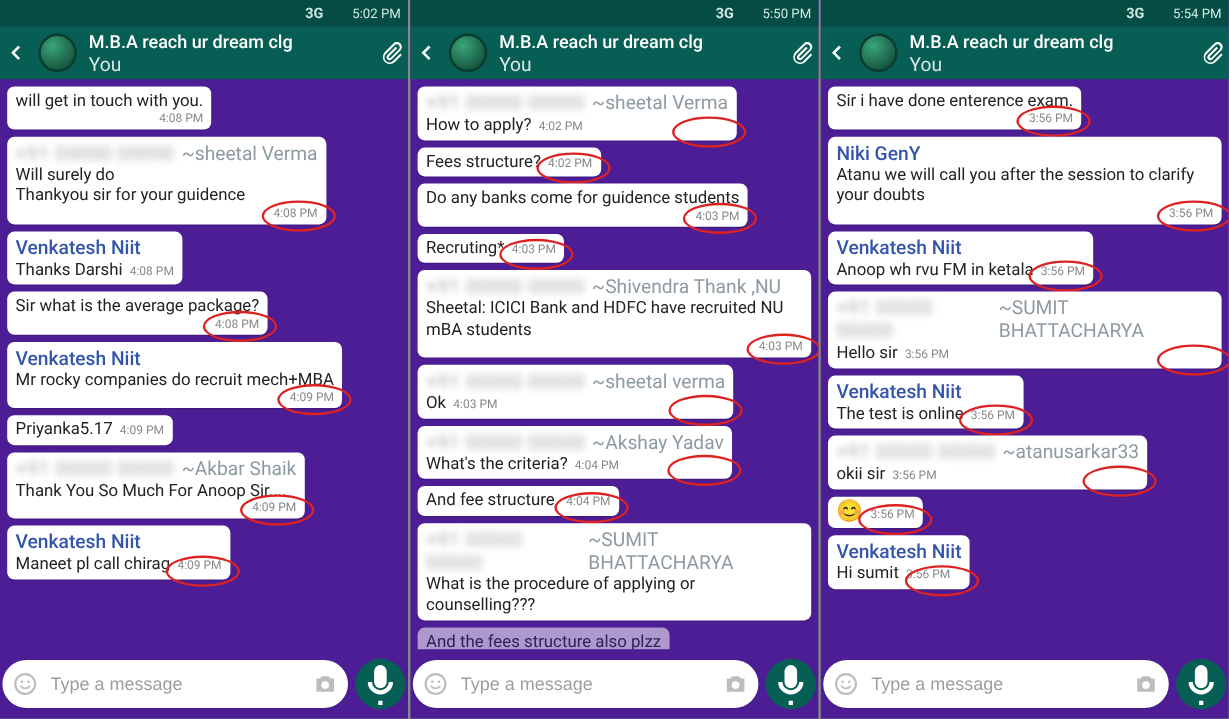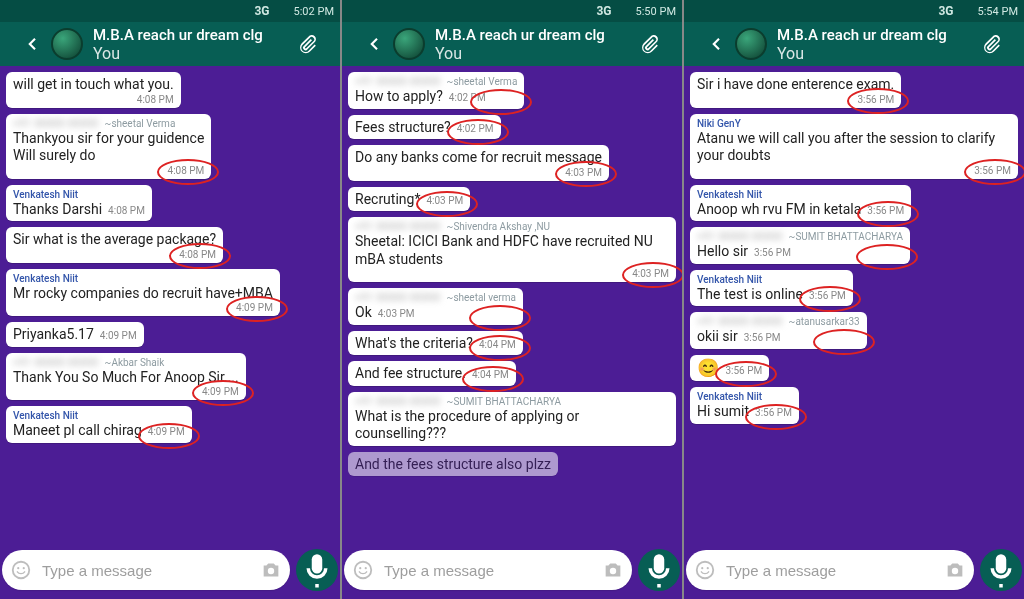--- a/index.html
+++ b/index.html
@@ -5,31 +5,31 @@
   html,body{margin:0;padding:0;font-family:Roboto,Arial,sans-serif;background:#888;width:1024px;height:599px;overflow:hidden}
   .wrap{display:flex;gap:2px;width:1024px;height:599px}
   .phone{flex:1;display:flex;flex-direction:column;background:#4c1d95;min-width:0}
   
   .statusbar{height:22px;background:#054d44;color:#d0e8e2;display:flex;align-items:center;justify-content:flex-end;font-size:11px;padding:0 6px;gap:6px}
   .statusbar .left{margin-right:auto;display:flex;gap:6px;opacity:.4}
   .sb-icon{display:inline-flex;align-items:center}
   .sb-icon svg{display:block}
   .tag3g{font-weight:700;font-size:12px}
   
-  .header{height:44px;background:#075e54;color:#fff;display:flex;align-items:center;padding:0 23px;gap:10px}
+  .header{height:44px;background:#075e54;color:#fff;display:flex;align-items:center;padding:0 4px;gap:10px}
   .back{width:18px;height:18px}
   .avatar{width:32px;height:32px;border-radius:50%;background:radial-gradient(circle at 35% 30%,#3aa57a,#0b3d2e);border:2px solid #0b3d2e;box-sizing:border-box;flex:0 0 auto}
   .htxt{flex:1;min-width:0}
   .htitle{font-size:15px;font-weight:500;white-space:nowrap;overflow:hidden;text-overflow:ellipsis}
   .hsub{font-size:16px;opacity:.85}
   .clip{width:20px;height:20px}
   
   .chat{flex:1;overflow:hidden;padding:6px 6px 2px;display:flex;flex-direction:column;gap:6px}
   .bubble{background:#fff;border-radius:6px;box-shadow:0 1px .5px rgba(0,0,0,.15);padding:4px 7px 3px;max-width:96%;align-self:flex-start;position:relative}
-  .sender{font-size:10px;color:#b0b0b0;margin-bottom:1px;display:flex;gap:6px;align-items:flex-end}
+  .sender{font-size:16px;color:#b0b0b0;margin-bottom:1px;display:flex;gap:6px;align-items:flex-end}
   .sender .phone-no{filter:blur(3px);letter-spacing:.5px;color:#aaa}
   .sender .name{color:#8d9ba1}
   .msg-line{font-size:14px;color:#222;line-height:1.25}
   .time{font-size:10px;color:#888;text-align:right;display:block;margin-top:0}
   .time.inline{display:inline-block;margin-left:6px;vertical-align:baseline}
   .circle{position:relative}
   .circle::after{content:"";position:absolute;border:2px solid #d22;border-radius:50%;pointer-events:none}
   
   .c-br::after{right:-8px;bottom:-6px;width:58px;height:22px}
   
@@ -93,47 +93,47 @@
         <span class="htxt">
           <div class="htitle">M.B.A  reach ur dream clg</div>
           <div class="hsub">You</div>
         </span>
         <span class="clip"><svg viewBox="0 0 24 24" fill="#fff">
             <path d="M16.5 6l-8 8a3 3 0 104.2 4.2l8-8a5 5 0 10-7-7l-8 8a7 7 0 109.9 9.9l7-7-1.4-1.4-7 7a5 5 0 11-7-7l8-8a3 3 0 114.2 4.2l-8 8a1 1 0 11-1.4-1.4l8-8z"></path>
           </svg></span>
       </div>
       <div class="chat">
         <div class="bubble">
-          <div class="msg-line">will get in touch what you.</div>
+          <div class="msg-line">will get in touch with you.</div>
           <span class="time">4:08 PM</span>
         </div>
         <div class="bubble circle c-br">
           <div class="sender">
             <span class="phone-no">+91 00000 00000</span>
             <span class="name">~sheetal Verma</span>
           </div>
+          <div class="msg-line">Will surely do</div>
           <div class="msg-line">Thankyou sir for your guidence</div>
-          <div class="msg-line">Will surely do</div>
           <span class="time">4:08 PM</span>
         </div>
         <div class="bubble">
           <div class="sender">
             <span style="color:#35a;font-weight:500">Venkatesh Niit</span>
           </div>
           <div class="msg-line">Thanks Darshi<span class="time inline">4:08 PM</span></div>
         </div>
         <div class="bubble circle c-br">
           <div class="msg-line">Sir what is the average package?</div>
           <span class="time">4:08 PM</span>
         </div>
         <div class="bubble circle c-br">
           <div class="sender">
             <span style="color:#35a;font-weight:500">Venkatesh Niit</span>
           </div>
-          <div class="msg-line">Mr rocky companies do recruit have+MBA</div>
+          <div class="msg-line">Mr rocky companies do recruit mech+MBA</div>
           <span class="time">4:09 PM</span>
         </div>
         <div class="bubble">
           <div class="msg-line">Priyanka5.17<span class="time inline">4:09 PM</span></div>
         </div>
         <div class="bubble circle c-br">
           <div class="sender">
             <span class="phone-no">+91 00000 00000</span>
             <span class="name">~Akbar Shaik</span>
           </div>
@@ -222,42 +222,46 @@
           <div class="sender">
             <span class="phone-no">+91 00000 00000</span>
             <span class="name">~sheetal Verma</span>
           </div>
           <div class="msg-line">How to apply?<span class="time inline">4:02 PM</span></div>
         </div>
         <div class="bubble circle c-br">
           <div class="msg-line">Fees structure?<span class="time inline">4:02 PM</span></div>
         </div>
         <div class="bubble circle c-br">
-          <div class="msg-line">Do any banks come for recruit message</div>
+          <div class="msg-line">Do any banks come for guidence students</div>
           <span class="time">4:03 PM</span>
         </div>
         <div class="bubble circle c-br">
           <div class="msg-line">Recruting*<span class="time inline">4:03 PM</span></div>
         </div>
         <div class="bubble circle c-br">
           <div class="sender">
             <span class="phone-no">+91 00000 00000</span>
-            <span class="name">~Shivendra Akshay ,NU</span>
+            <span class="name">~Shivendra Thank ,NU</span>
           </div>
           <div class="msg-line">Sheetal: ICICI Bank and HDFC have recruited NU mBA students</div>
           <span class="time">4:03 PM</span>
         </div>
         <div class="bubble circle c-br">
           <div class="sender">
             <span class="phone-no">+91 00000 00000</span>
             <span class="name">~sheetal verma</span>
           </div>
           <div class="msg-line">Ok<span class="time inline">4:03 PM</span></div>
         </div>
         <div class="bubble circle c-br">
+          <div class="sender">
+            <span class="phone-no">+91 00000 00000</span>
+            <span class="name">~Akshay Yadav</span>
+          </div>
           <div class="msg-line">What's the criteria?<span class="time inline">4:04 PM</span></div>
         </div>
         <div class="bubble circle c-br">
           <div class="msg-line">And fee structure.<span class="time inline">4:04 PM</span></div>
         </div>
         <div class="bubble">
           <div class="sender">
             <span class="phone-no">+91 00000 00000</span>
             <span class="name">~SUMIT BHATTACHARYA</span>
           </div>

